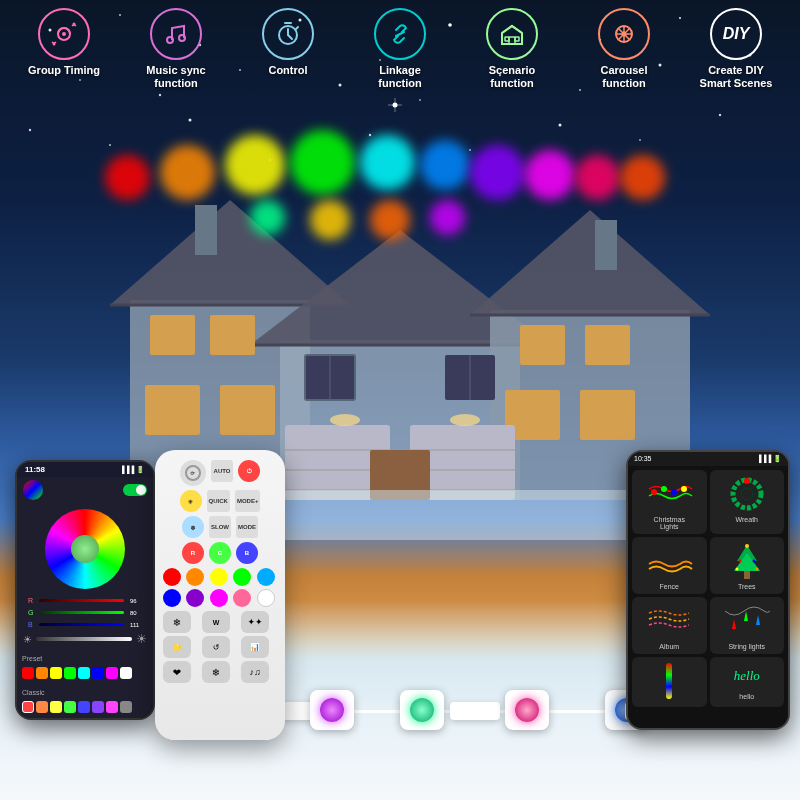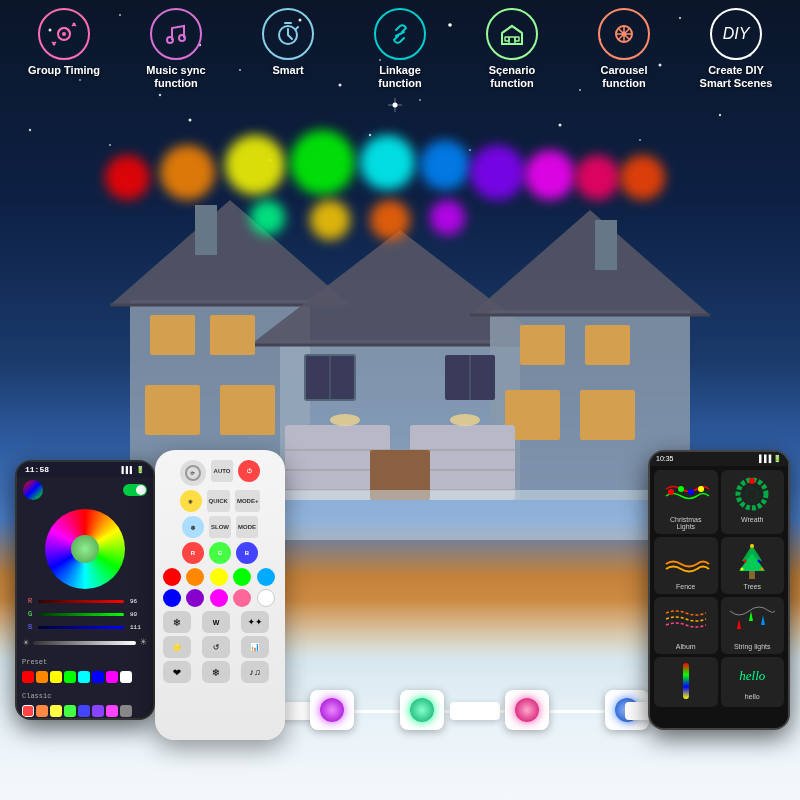--- a/index.html
+++ b/index.html
@@ -114,21 +114,20 @@
       bottom: 80px;
       left: 15px;
       width: 140px;
       height: 260px;
       background: #1a1a1a;
       border-radius: 16px;
       z-index: 20;
       border: 2px solid #333;
       overflow: hidden;
       box-shadow: 0 8px 25px rgba(0,0,0,0.6);
-      font-family: Liberation Mono, monospace;
     }
 
     .phone-left-screen {
       width: 100%;
       height: 100%;
       background: #1e1e2e;
       position: relative;
       overflow: hidden;
     }
 
@@ -285,21 +284,21 @@
       align-items: center;
       justify-content: center;
       font-size: 8px;
     }
 
     
     .phone-right {
       position: absolute;
       bottom: 70px;
       right: 10px;
-      width: 142px;
+      width: 164px;
       height: 280px;
       background: #1a1a1a;
       border-radius: 16px;
       z-index: 20;
       border: 2px solid #444;
       overflow: hidden;
       box-shadow: 0 8px 25px rgba(0,0,0,0.6);
     }
 
     .phone-right-screen {
@@ -490,21 +489,21 @@
 
     <div class="feature-item">
       <div class="feature-icon-circle" style="border-color: #87ceeb;">
         <svg class="icon-svg" viewBox="0 0 28 28" fill="none">
           <circle cx="14" cy="15" r="9" stroke="#87ceeb" stroke-width="2"></circle>
           <path d="M14 9 L14 15 L18 19" stroke="#87ceeb" stroke-width="2" stroke-linecap="round"></path>
           <path d="M11 3 L17 3" stroke="#87ceeb" stroke-width="2" stroke-linecap="round"></path>
           <path d="M24 7 L22 9" stroke="#87ceeb" stroke-width="2" stroke-linecap="round"></path>
         </svg>
       </div>
-      <span class="feature-label">Smart</span>
+      <span class="feature-label">Control</span>
     </div>
 
 
     <div class="feature-item">
       <div class="feature-icon-circle" style="border-color: #00ced1;">
         <svg class="icon-svg" viewBox="0 0 28 28" fill="none">
           <path d="M12 16 L8 20 A4 4 0 0 0 14 22 L18 18" stroke="#00ced1" stroke-width="2" stroke-linecap="round"></path>
           <path d="M16 12 L20 8 A4 4 0 0 0 14 6 L10 10" stroke="#00ced1" stroke-width="2" stroke-linecap="round"></path>
           <path d="M10 16 L18 12" stroke="#00ced1" stroke-width="2" stroke-linecap="round"></path>
         </svg>
@@ -534,21 +533,21 @@
           <line x1="8.5" y1="8.5" x2="19.5" y2="19.5" stroke="#ff8c69" stroke-width="1.5"></line>
           <line x1="19.5" y1="8.5" x2="8.5" y2="19.5" stroke="#ff8c69" stroke-width="1.5"></line>
           <circle cx="14" cy="14" r="2.5" fill="#ff8c69"></circle>
         </svg>
       </div>
       <span class="feature-label">Carousel<br>function</span>
     </div>
 
     <div class="feature-item">
       <div class="feature-icon-circle" style="border-color: #ffffff;">
-        <span style="color: white; font-size: 16px; font-weight: 400; font-style: italic;">DIY</span>
+        <span style="color: white; font-size: 16px; font-weight: 700; font-style: italic;">DIY</span>
       </div>
       <span class="feature-label">Create DIY<br>Smart Scenes</span>
     </div>
   </div>
 
   <div class="house-area">
 
     <div style="position:absolute; top:0; left:0; width:100%; height:100%; z-index:3; pointer-events:none;">
       <div class="roof-light" style="top:35px; left:55px; width:45px; height:45px; background:#ff0000;"></div>
       <div class="roof-light" style="top:25px; left:110px; width:55px; height:55px; background:#ff8800;"></div>

